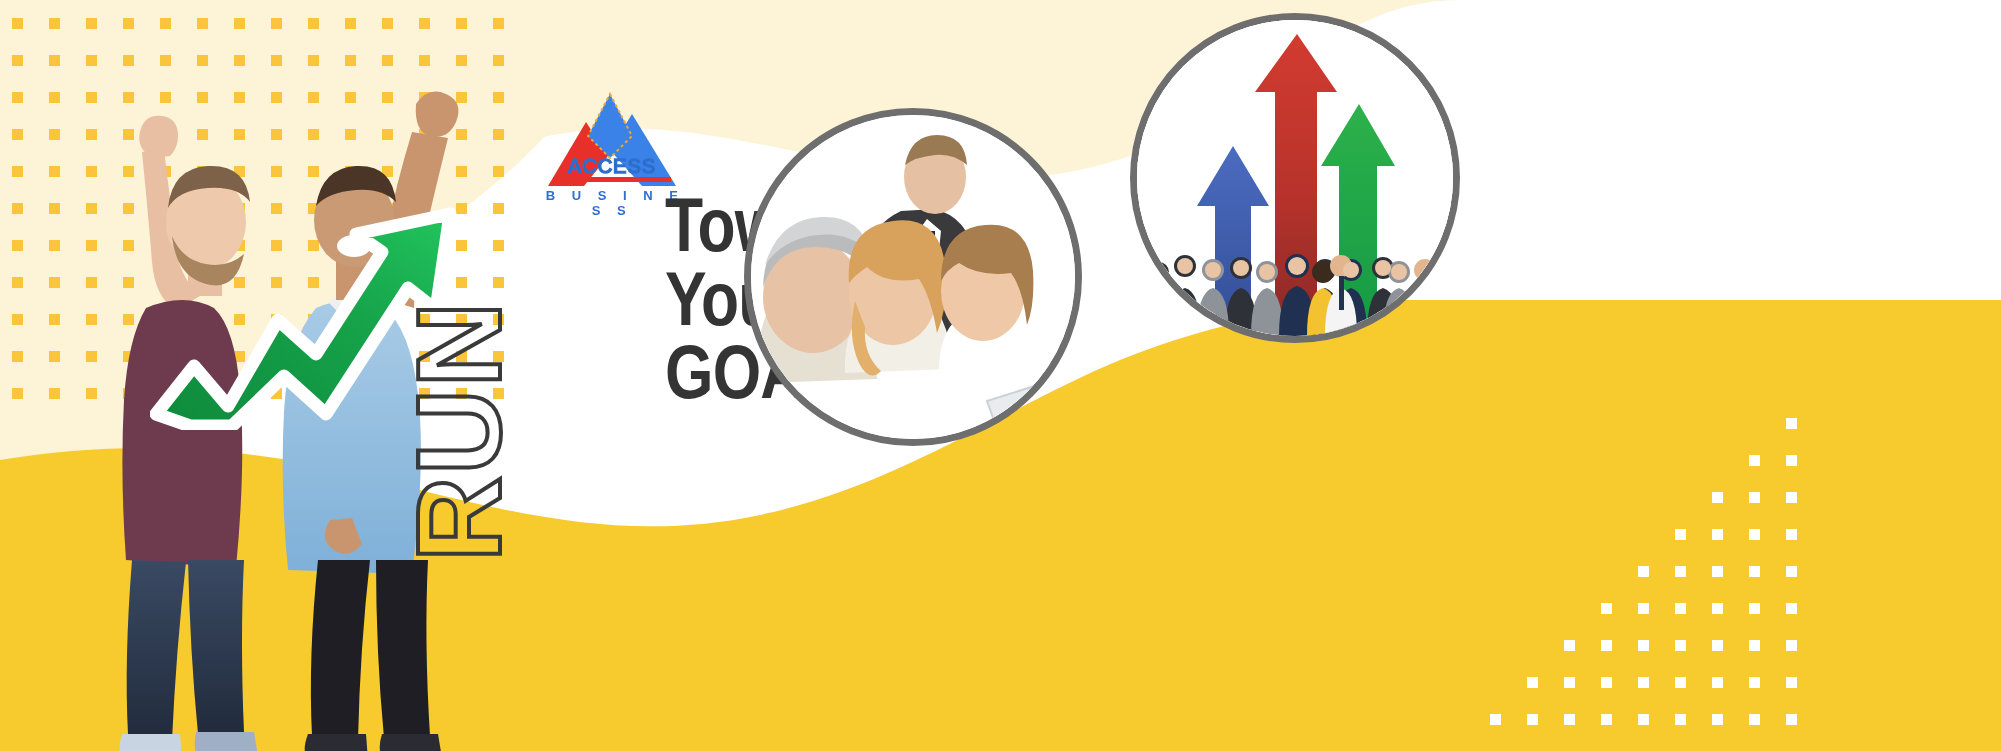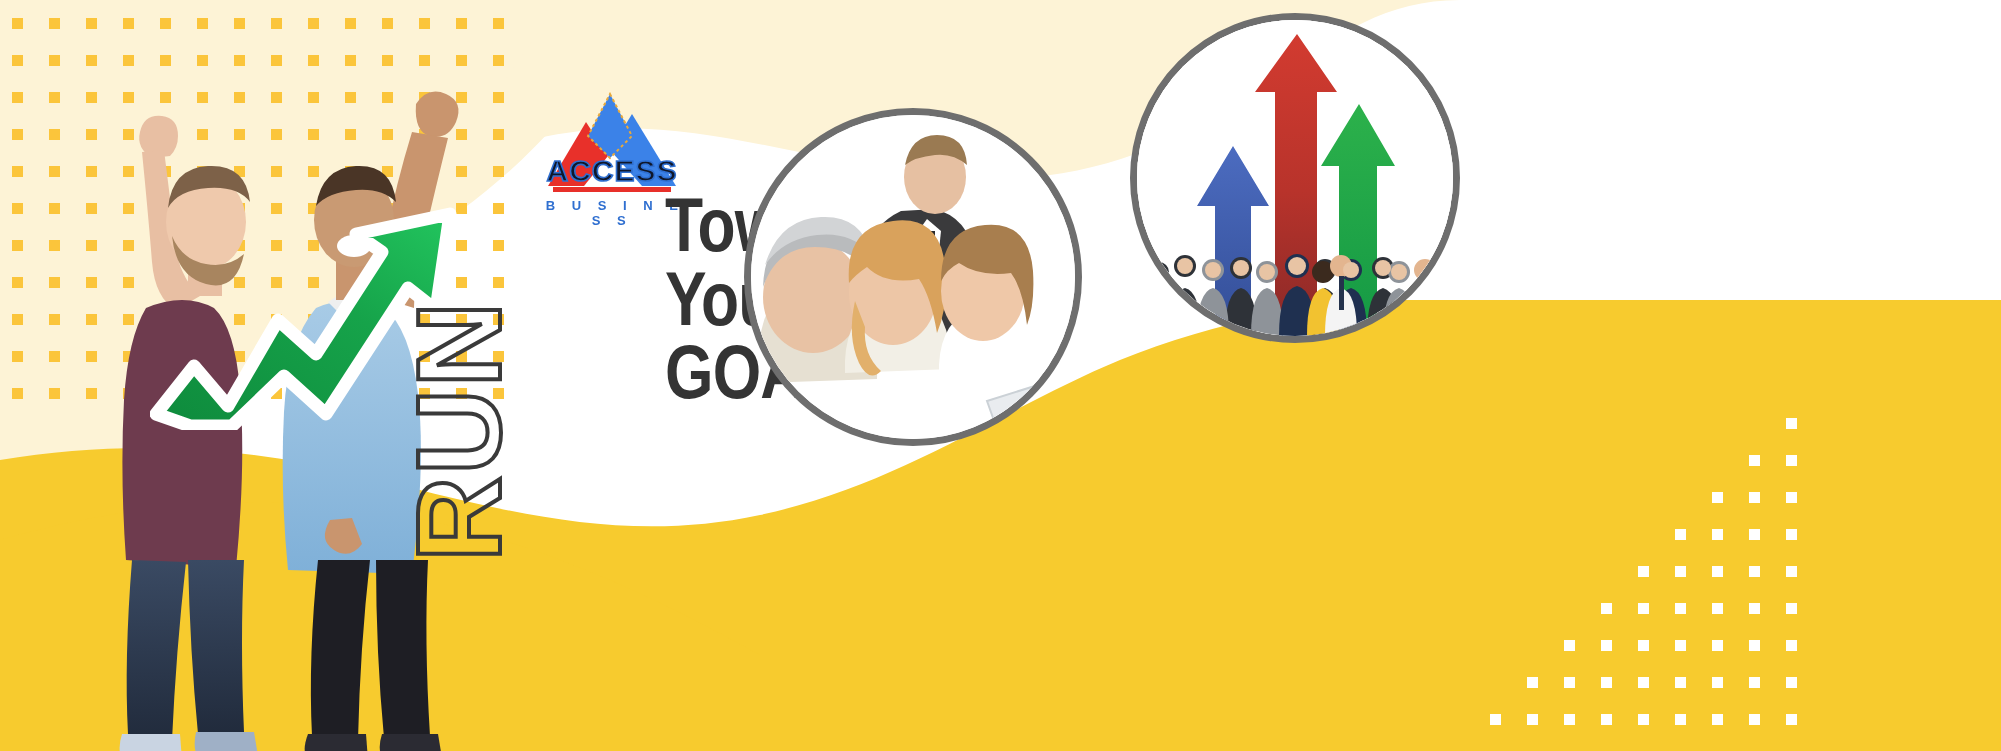--- a/index.html
+++ b/index.html
@@ -23,22 +23,22 @@
   .dot.cream{ background:#FBC53B; }
   .dot.white{ background:#FFFFFF; }
 
   
   .logo{ position:absolute; left:536px; top:92px; width:152px; height:120px; }
   .logo-mark{ position:relative; width:152px; height:96px; }
   .logo-wordmark{
     position:absolute; left:0; top:64px; width:152px; text-align:center;
   }
   .logo-access{
-    font-size:30px; font-weight:bold; letter-spacing:1px;
-    color:#0f172a; -webkit-text-stroke:1.6px #2f6fd0;
+    font-size:20px; font-weight:normal; letter-spacing:1px;
+    color:#0369a1; -webkit-text-stroke:1.6px #2f6fd0;
     font-family:"Liberation Sans", sans-serif;
     line-height:1;
   }
   .logo-redbar{ width:118px; height:5px; background:#E8302A; margin:1px auto 0; }
   .logo-business{
     margin-top:6px; font-size:13px; font-weight:bold; letter-spacing:6.5px;
     color:#2f6fd0; text-indent:6px;
   }
 
   

